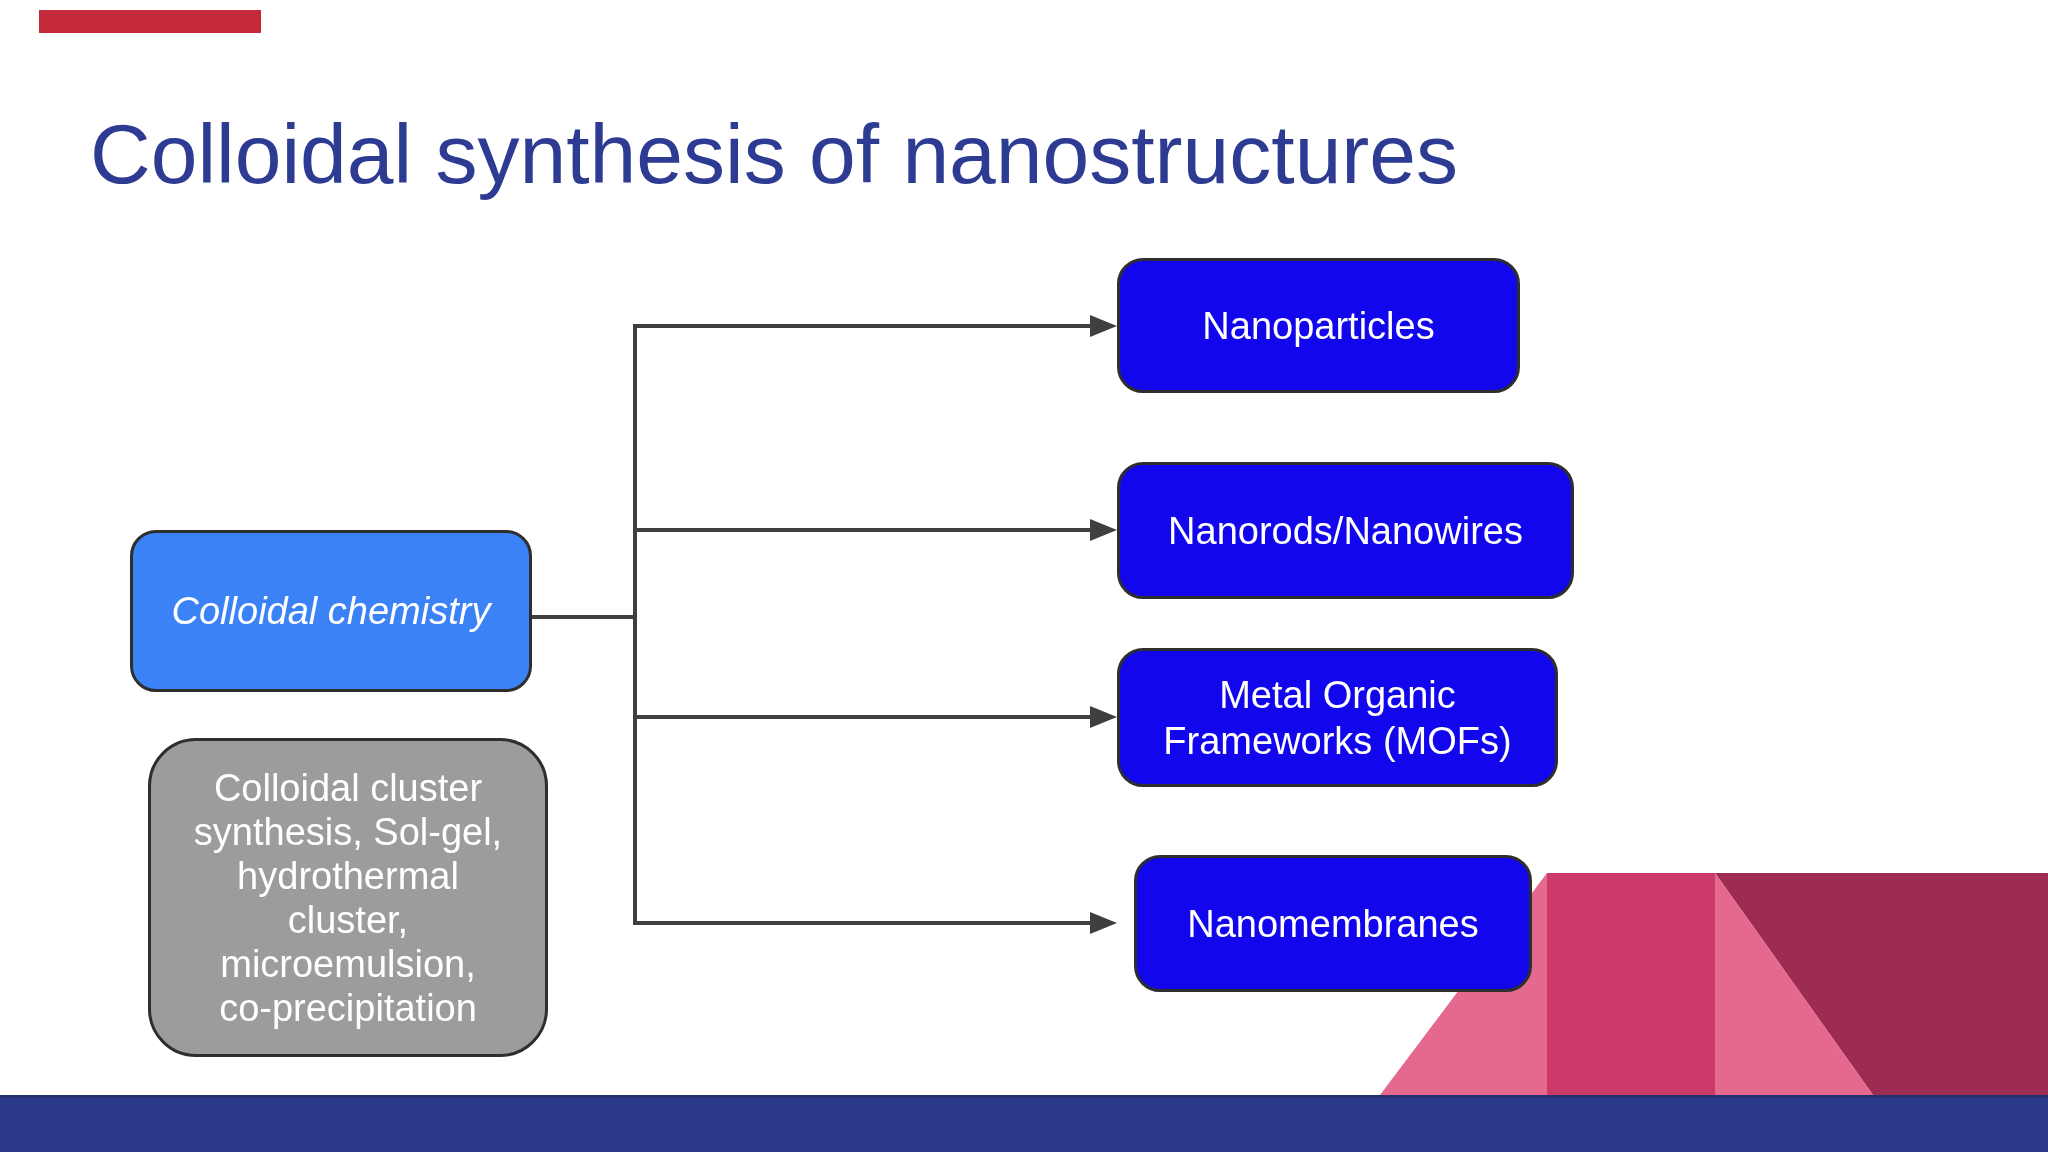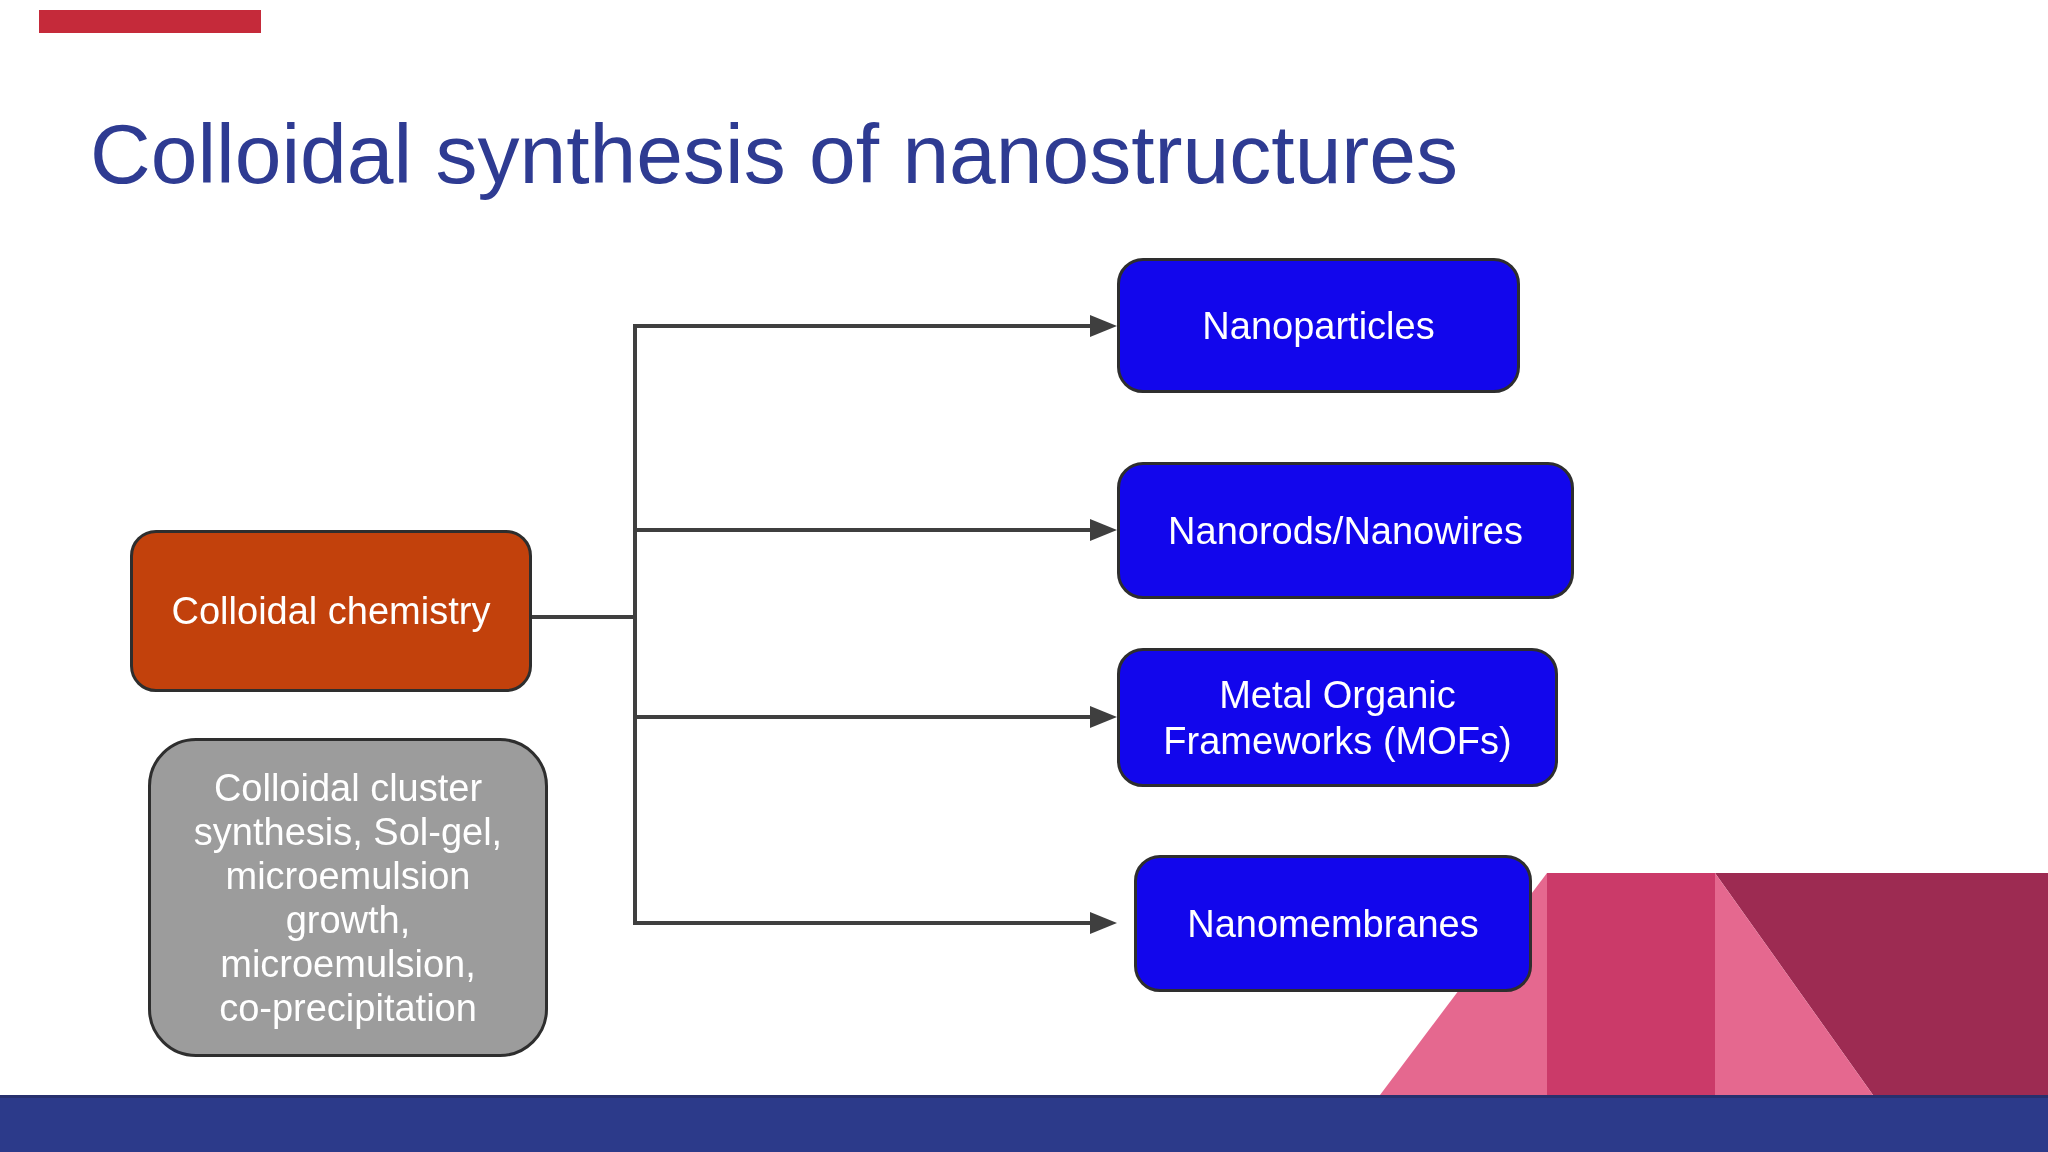--- a/index.html
+++ b/index.html
@@ -53,28 +53,28 @@
     <line x1="633" y1="530" x2="1092" y2="530" stroke-width="4" stroke="#3F3F3F"></line>
     <polygon points="1117,530 1090,519 1090,541" fill="#3F3F3F"></polygon>
 
     <line x1="633" y1="717" x2="1092" y2="717" stroke-width="4" stroke="#3F3F3F"></line>
     <polygon points="1117,717 1090,706 1090,728" fill="#3F3F3F"></polygon>
 
     <line x1="633" y1="923" x2="1092" y2="923" stroke-width="4" stroke="#3F3F3F"></line>
     <polygon points="1117,923 1090,912 1090,934" fill="#3F3F3F"></polygon>
   </svg>
 
-  <div id="node-root" class="abs node" style="background: #c2410c; border-color: rgb(46, 46, 46); color: rgb(255, 255, 255);">Colloidal chemistry</div>
+  <div id="node-root" class="abs node" style="background: #3b82f6; border-color: rgb(46, 46, 46); color: rgb(255, 255, 255); font-style: italic;">Colloidal chemistry</div>
 
   <div id="node-note" class="abs node" style="background: rgb(156, 156, 156); border-color: rgb(46, 46, 46); color: rgb(255, 255, 255); align-items: center;">
       <div>
         <div>Colloidal cluster</div>
         <div>synthesis, Sol-gel,</div>
-        <div>microemulsion</div>
-        <div>growth,</div>
+        <div>hydrothermal</div>
+        <div>cluster,</div>
         <div>microemulsion,</div>
         <div>co-precipitation</div>
       </div>
     </div>
 
   <div id="node-c1" class="abs node" style="background: rgb(18, 6, 236); border-color: rgb(46, 46, 46); color: rgb(255, 255, 255);">Nanorods/Nanowires</div>
 
   <div id="node-c0" class="abs node" style="background: rgb(18, 6, 236); border-color: rgb(46, 46, 46); color: rgb(255, 255, 255);">Nanoparticles</div>
 
   <div id="node-c2" class="abs node" style="background: rgb(18, 6, 236); border-color: rgb(46, 46, 46); color: rgb(255, 255, 255);">Metal Organic Frameworks (MOFs)</div>

